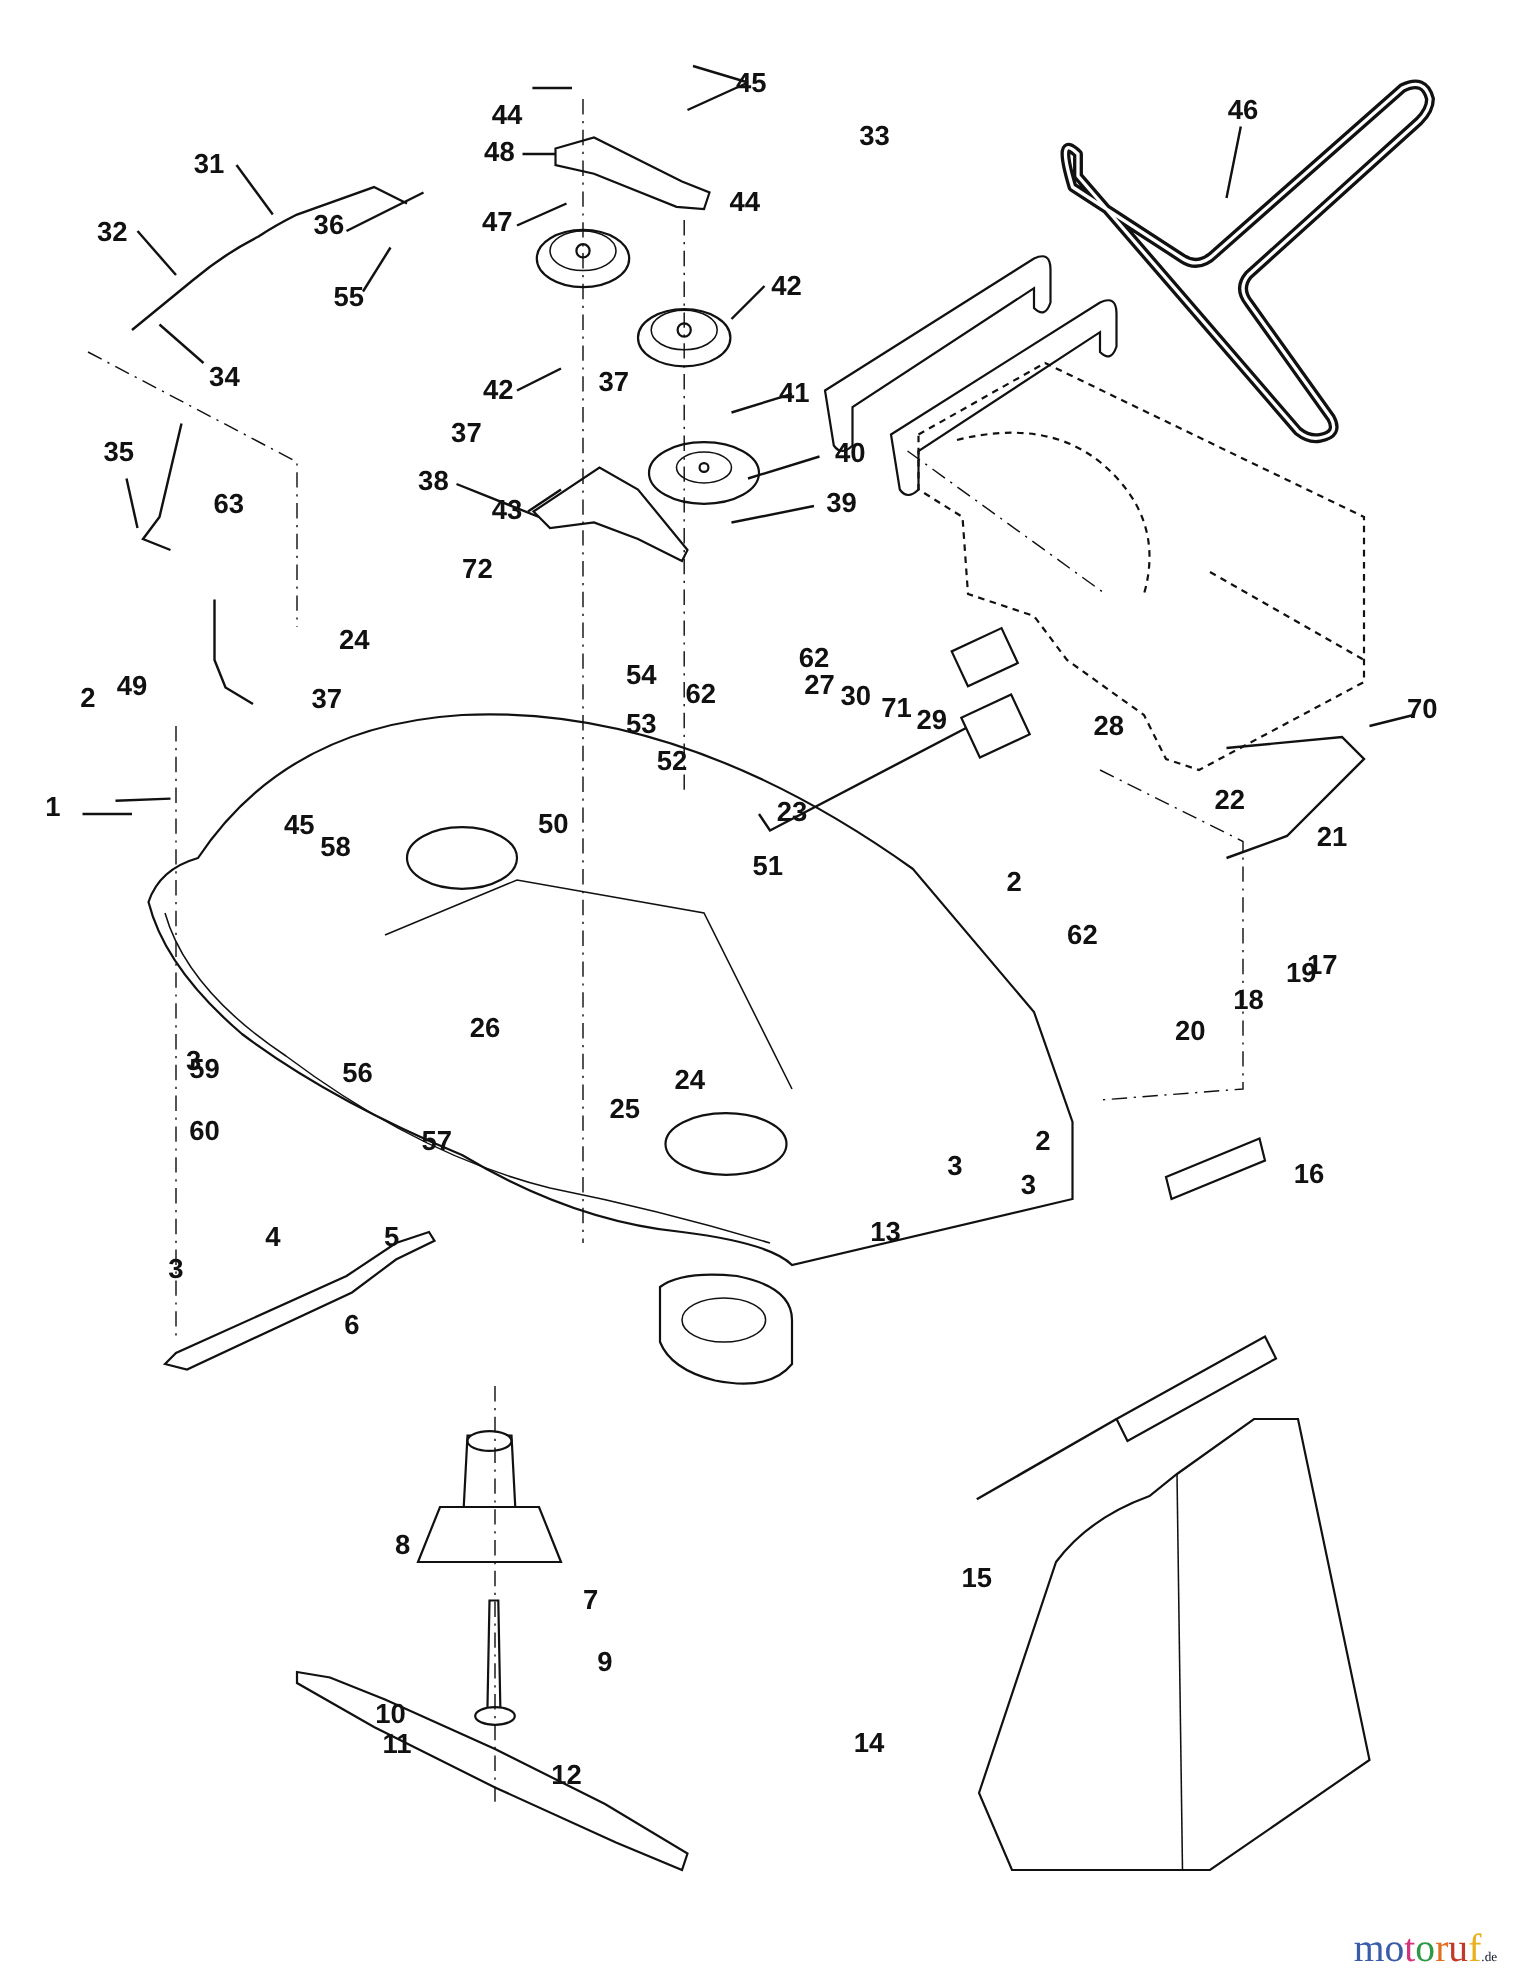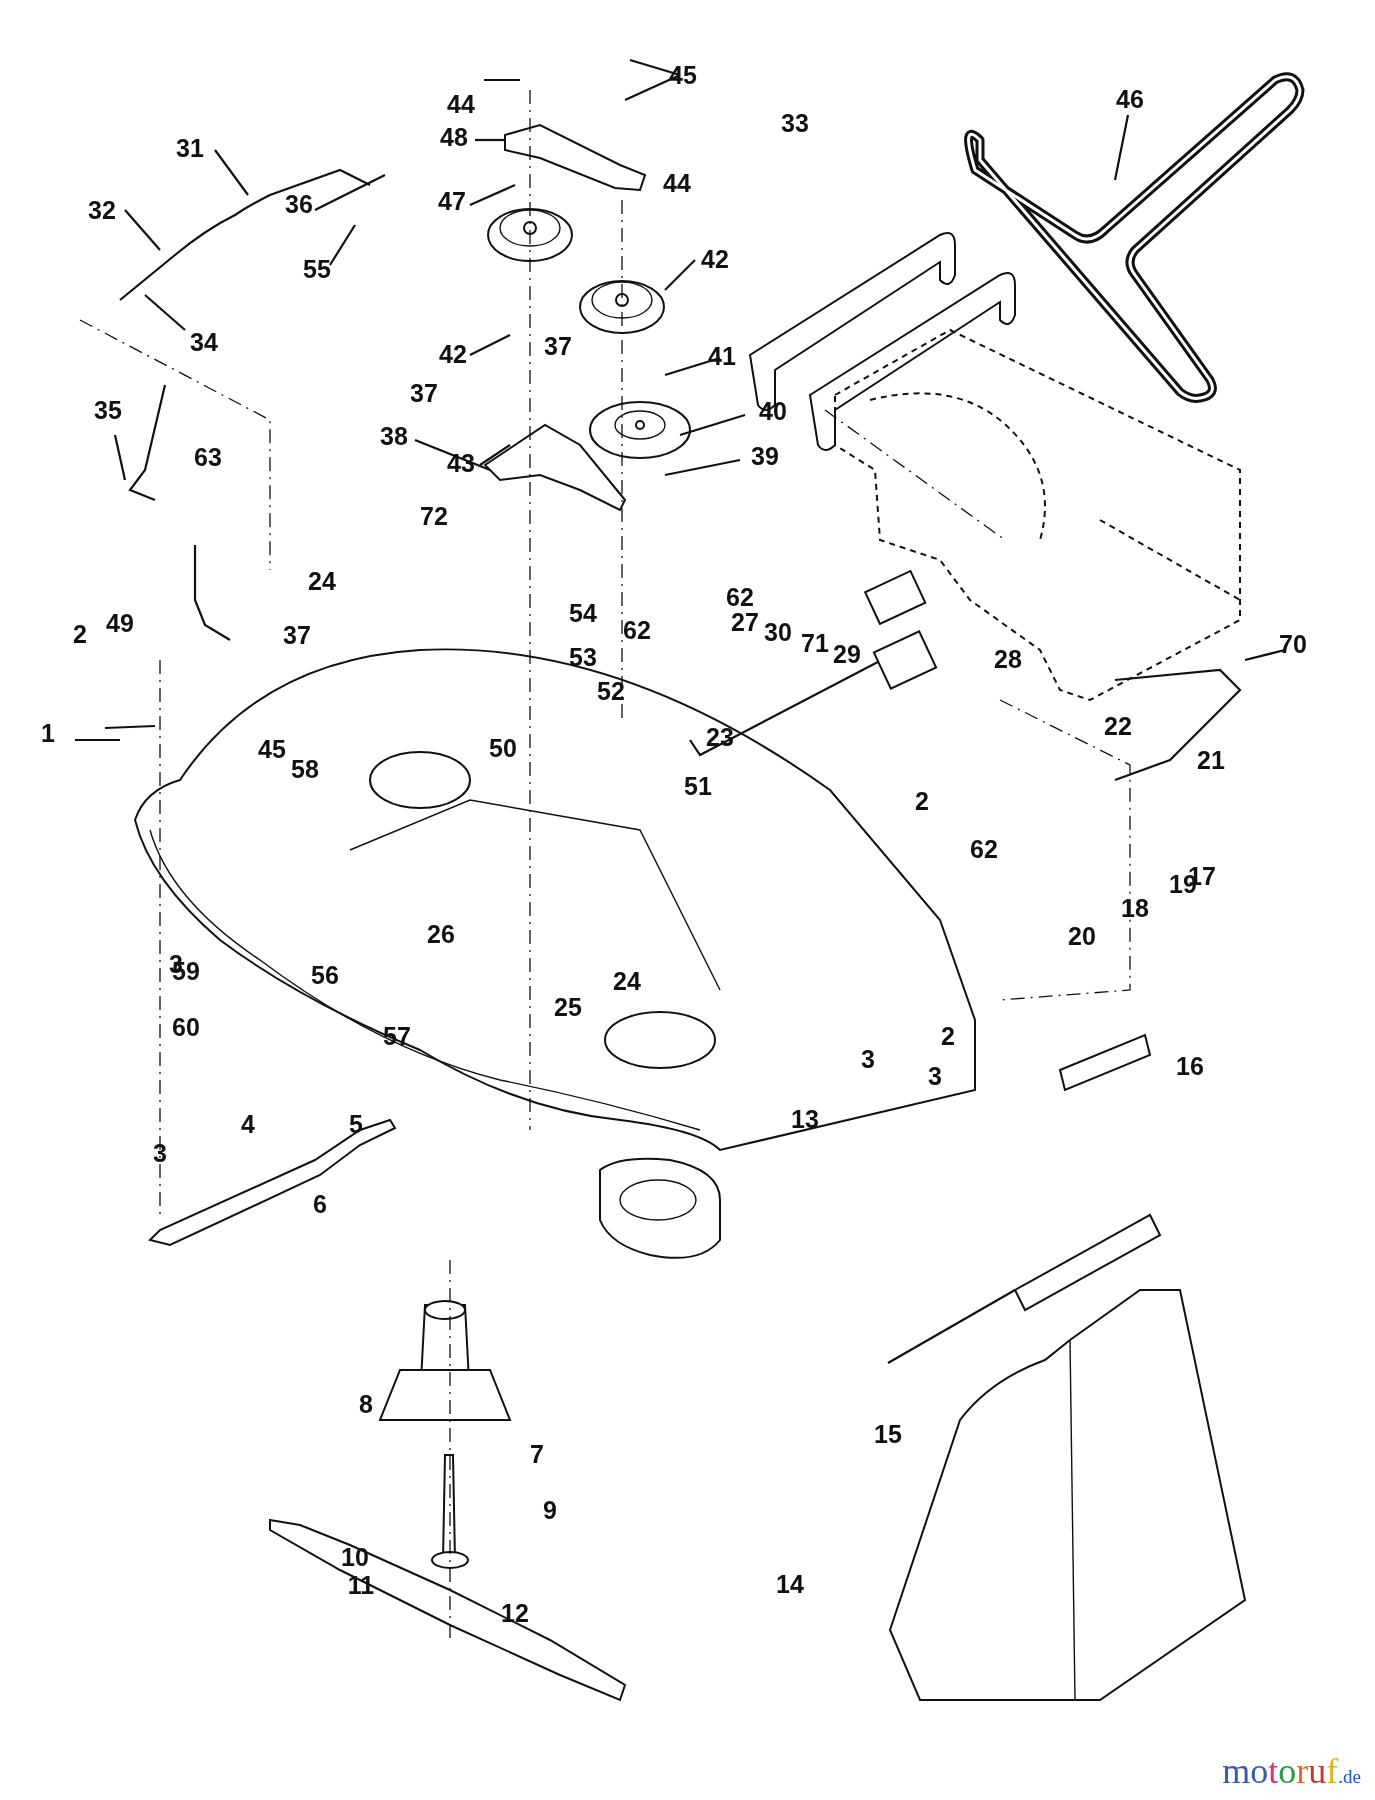--- a/index.html
+++ b/index.html
@@ -8,21 +8,21 @@
     .lbl { font-family: "Liberation Sans", sans-serif; font-weight: bold; font-size: 25px; fill: #111; }
     .ln { stroke: #111; stroke-width: 2.2; fill: none; }
     .part { stroke: #111; stroke-width: 2; fill: #fff; }
     .thin { stroke: #111; stroke-width: 1.4; fill: none; }
     .dash { stroke: #111; stroke-width: 1.3; fill: none; stroke-dasharray: 14 6 2 6; }
     .dot { stroke: #111; stroke-width: 2; fill: none; stroke-dasharray: 6 5; }
     .belt { stroke: #111; stroke-width: 9; fill: none; stroke-linejoin: round; }
     .belt-in { stroke: #fff; stroke-width: 3; fill: none; stroke-linejoin: round; }
     .watermark { position: absolute; right: 14px; bottom: 8px; font-family: "Liberation Serif", serif; font-size: 36px; letter-spacing: 0px; }
     .watermark span { display: inline-block; }
-    .wm-tld { font-size: 19px; color: #1d4ed8; }
+    .wm-tld { font-size: 12px; color: #0f172a; }
   </style>
 </head>
 <body>
 
 <svg id="diagram" viewBox="0 0 1375 1800" xmlns="http://www.w3.org/2000/svg">
 
   <g>
     <path class="belt" d="M980,140 Q960,120 975,170 L1075,235 Q1090,245 1105,230 L1275,80 Q1295,70 1300,90 Q1300,100 1290,110 L1135,250 Q1125,262 1135,275 L1210,380 Q1218,395 1200,398 Q1190,400 1180,392 L980,160 Z"></path>
     <path class="belt-in" d="M980,140 Q960,120 975,170 L1075,235 Q1090,245 1105,230 L1275,80 Q1295,70 1300,90 Q1300,100 1290,110 L1135,250 Q1125,262 1135,275 L1210,380 Q1218,395 1200,398 Q1190,400 1180,392 L980,160 Z"></path>
   </g>

